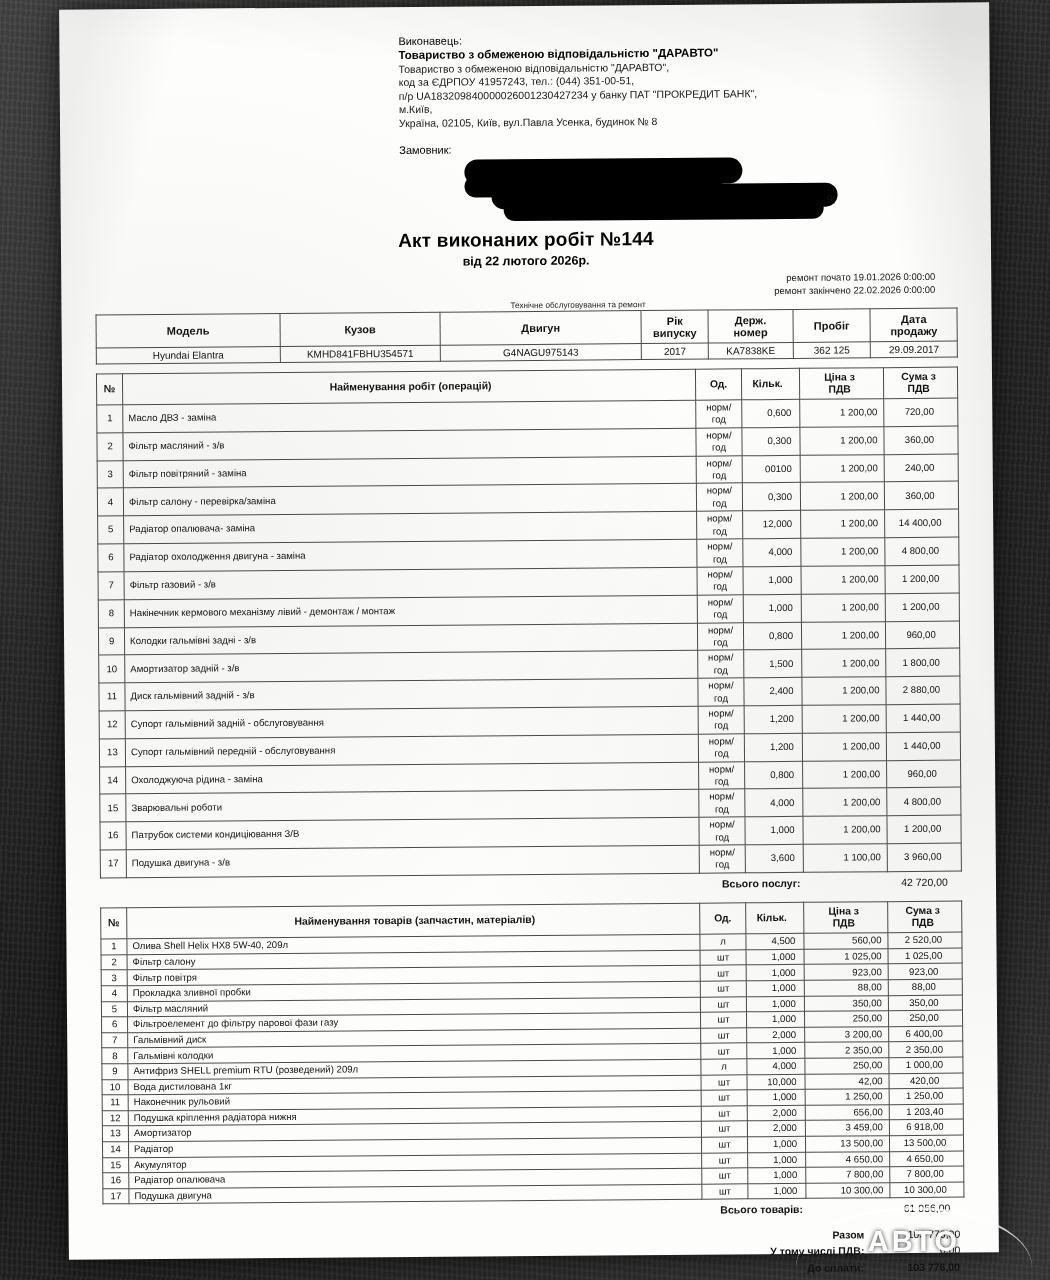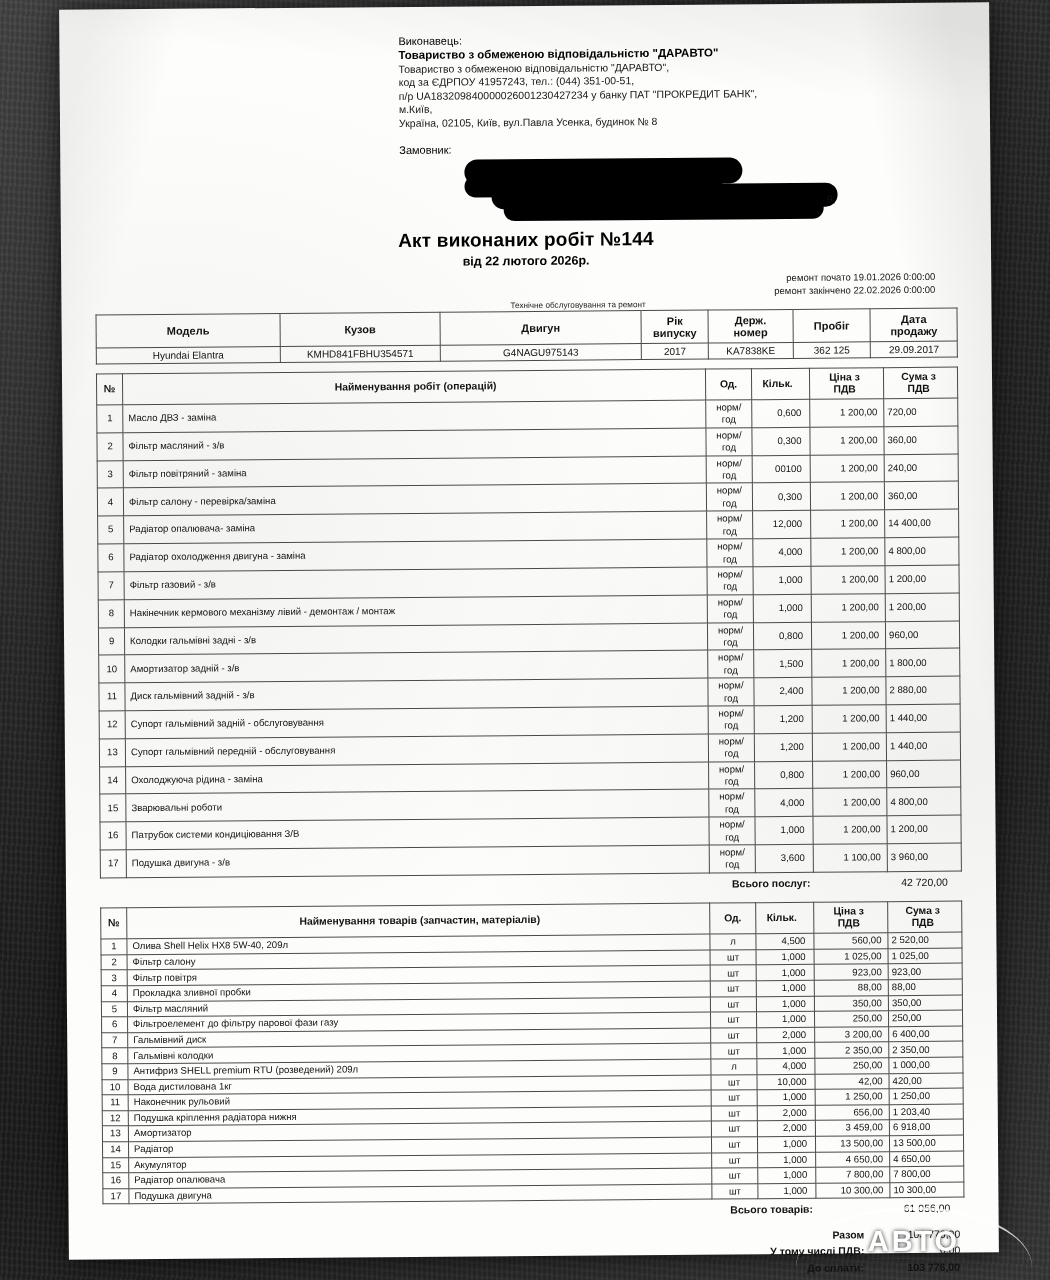--- a/index.html
+++ b/index.html
@@ -79,22 +79,22 @@
   .itab { margin-top:9px; }
   .itab th, .itab td{
     border:1px solid #4a4a4a; font-size:9.6px; color:#111; padding:1px 3px;
     line-height:12.4px; height:15.6px;
   }
   .itab th{ font-weight:bold; font-size:10.4px; text-align:center; padding:3px 2px; line-height:12px;}
   .c-no { width:26px; text-align:center;}
   .c-name{ text-align:left; padding-left:5px !important;}
   .c-unit{ width:46px; text-align:center;}
   .c-qty { width:58px; text-align:right; padding-right:8px !important;}
-  .c-price{ width:74px; text-align:right; padding-right:6px !important;}
-  .c-sum  { width:74px; text-align:left; padding-right:6px !important;}
+  .c-price{ width:84px; text-align:right; padding-right:6px !important;}
+  .c-sum  { width:74px; text-align:center; padding-right:6px !important;}
 
   .total-row{ border:none !important; }
   .total-row td{ border:none !important; font-size:10.5px; padding-top:4px;}
   .total-lbl{ text-align:right; font-weight:bold; padding-right:6px;}
   .total-val{ text-align:center; padding-right:6px;}
 
   .summary{ margin-top:10px; font-size:10.5px; }
   .summary table{ width:300px; margin-left:auto; }
   .summary td{ font-size:10.5px; padding:2px 4px; color:#111;}
   .summary td.k{ text-align:right; font-weight:bold;}

